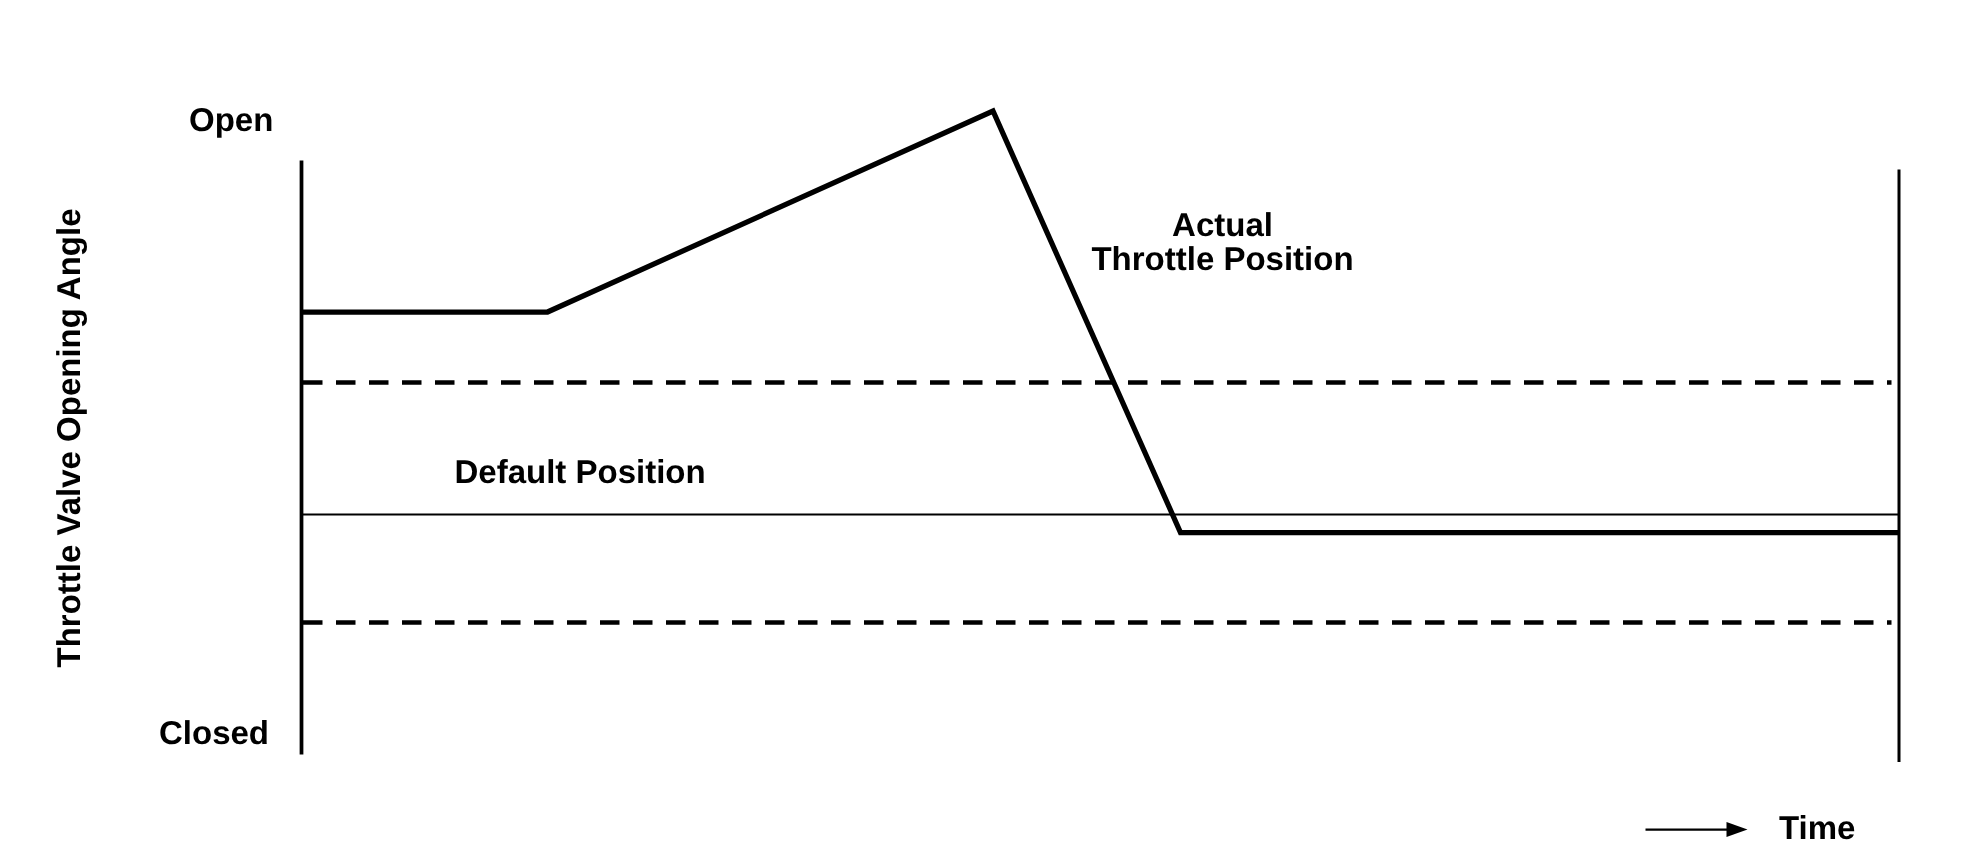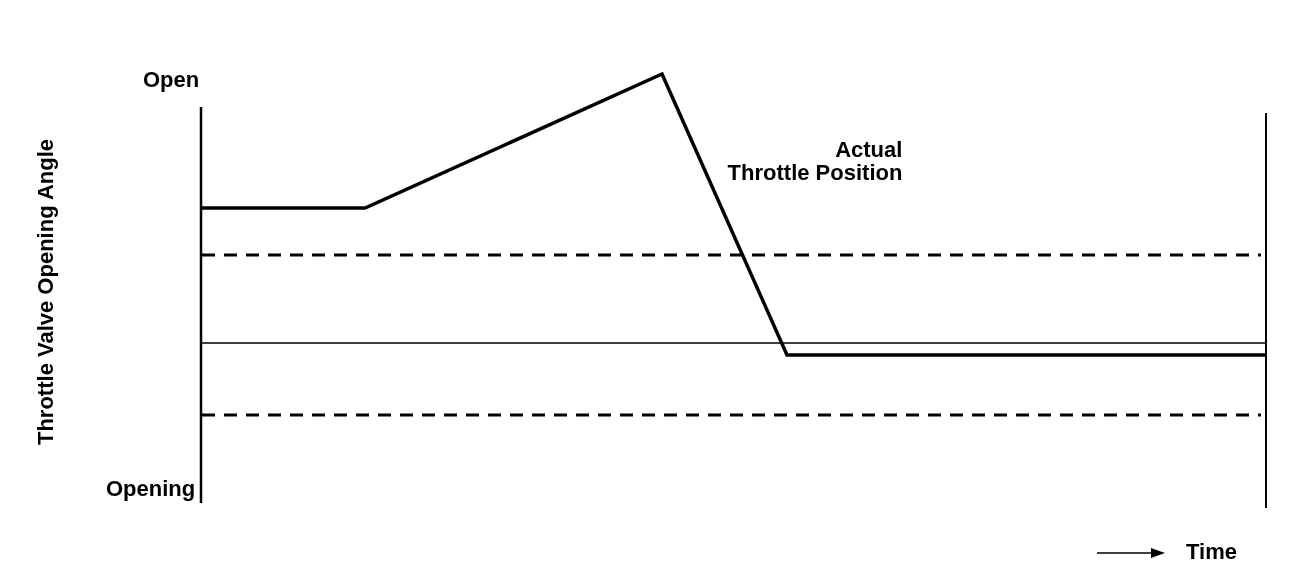--- a/index.html
+++ b/index.html
@@ -24,21 +24,21 @@
   .lbl {
     position: absolute;
     font-weight: bold;
     font-size: 22px;
     line-height: 23px;
     white-space: pre-line;
     color: #000000;
   }
   .lbl-center {
     transform: translateX(-50%);
-    text-align: right;
+    text-align: center;
   }
   .ytitle {
     position: absolute;
     left: 46px;
     top: 292px;
     transform: translate(-50%, -50%) rotate(-90deg);
     font-weight: bold;
     font-size: 22px;
     white-space: nowrap;
     color: #000000;
@@ -53,25 +53,26 @@
       <line x1="201" y1="107" x2="201" y2="503" stroke="#000000" stroke-width="2.5"></line>
       <line x1="1266" y1="113" x2="1266" y2="508" stroke="#000000" stroke-width="2"></line>
       <polyline points="201,208 365,208 662,74 787,355 1266,355" fill="none" stroke="#000000" stroke-width="3.5"></polyline>
       <polyline points="202,343 1266,343" fill="none" stroke="#000000" stroke-width="1.4"></polyline>
       <polyline points="202,255 1261,255" fill="none" stroke="#000000" stroke-width="3" stroke-dasharray="13 9"></polyline>
       <polyline points="202,415 1261,415" fill="none" stroke="#000000" stroke-width="3" stroke-dasharray="13 9"></polyline>
       <line x1="1097" y1="553" x2="1153" y2="553" stroke="#000000" stroke-width="1.5"></line>
       <polygon points="1165,553 1151,548 1151,558" fill="#000000"></polygon>
     </svg>
 
-  <div class="lbl" style="left:143px; top:68px;">Open</div>
+  <div class="lbl" style="left:126px; top:68px;">Open</div>
 
-  <div class="lbl" style="left:106px; top:477px;">Opening</div>
+  <div class="lbl" style="left:106px; top:477px;">Closed</div>
 
   <div class="ytitle">Throttle Valve Opening Angle</div>
 
+  <div class="lbl" style="left:303px; top:303px;">Default Position</div>
 
   <div class="lbl lbl-center" style="left:815px; top:138px;">Actual
 Throttle Position</div>
 
   <div class="lbl" style="left:1171px; top:540px;margin-left:15px;">Time</div>
 
 </div>
 
 </body></html>

